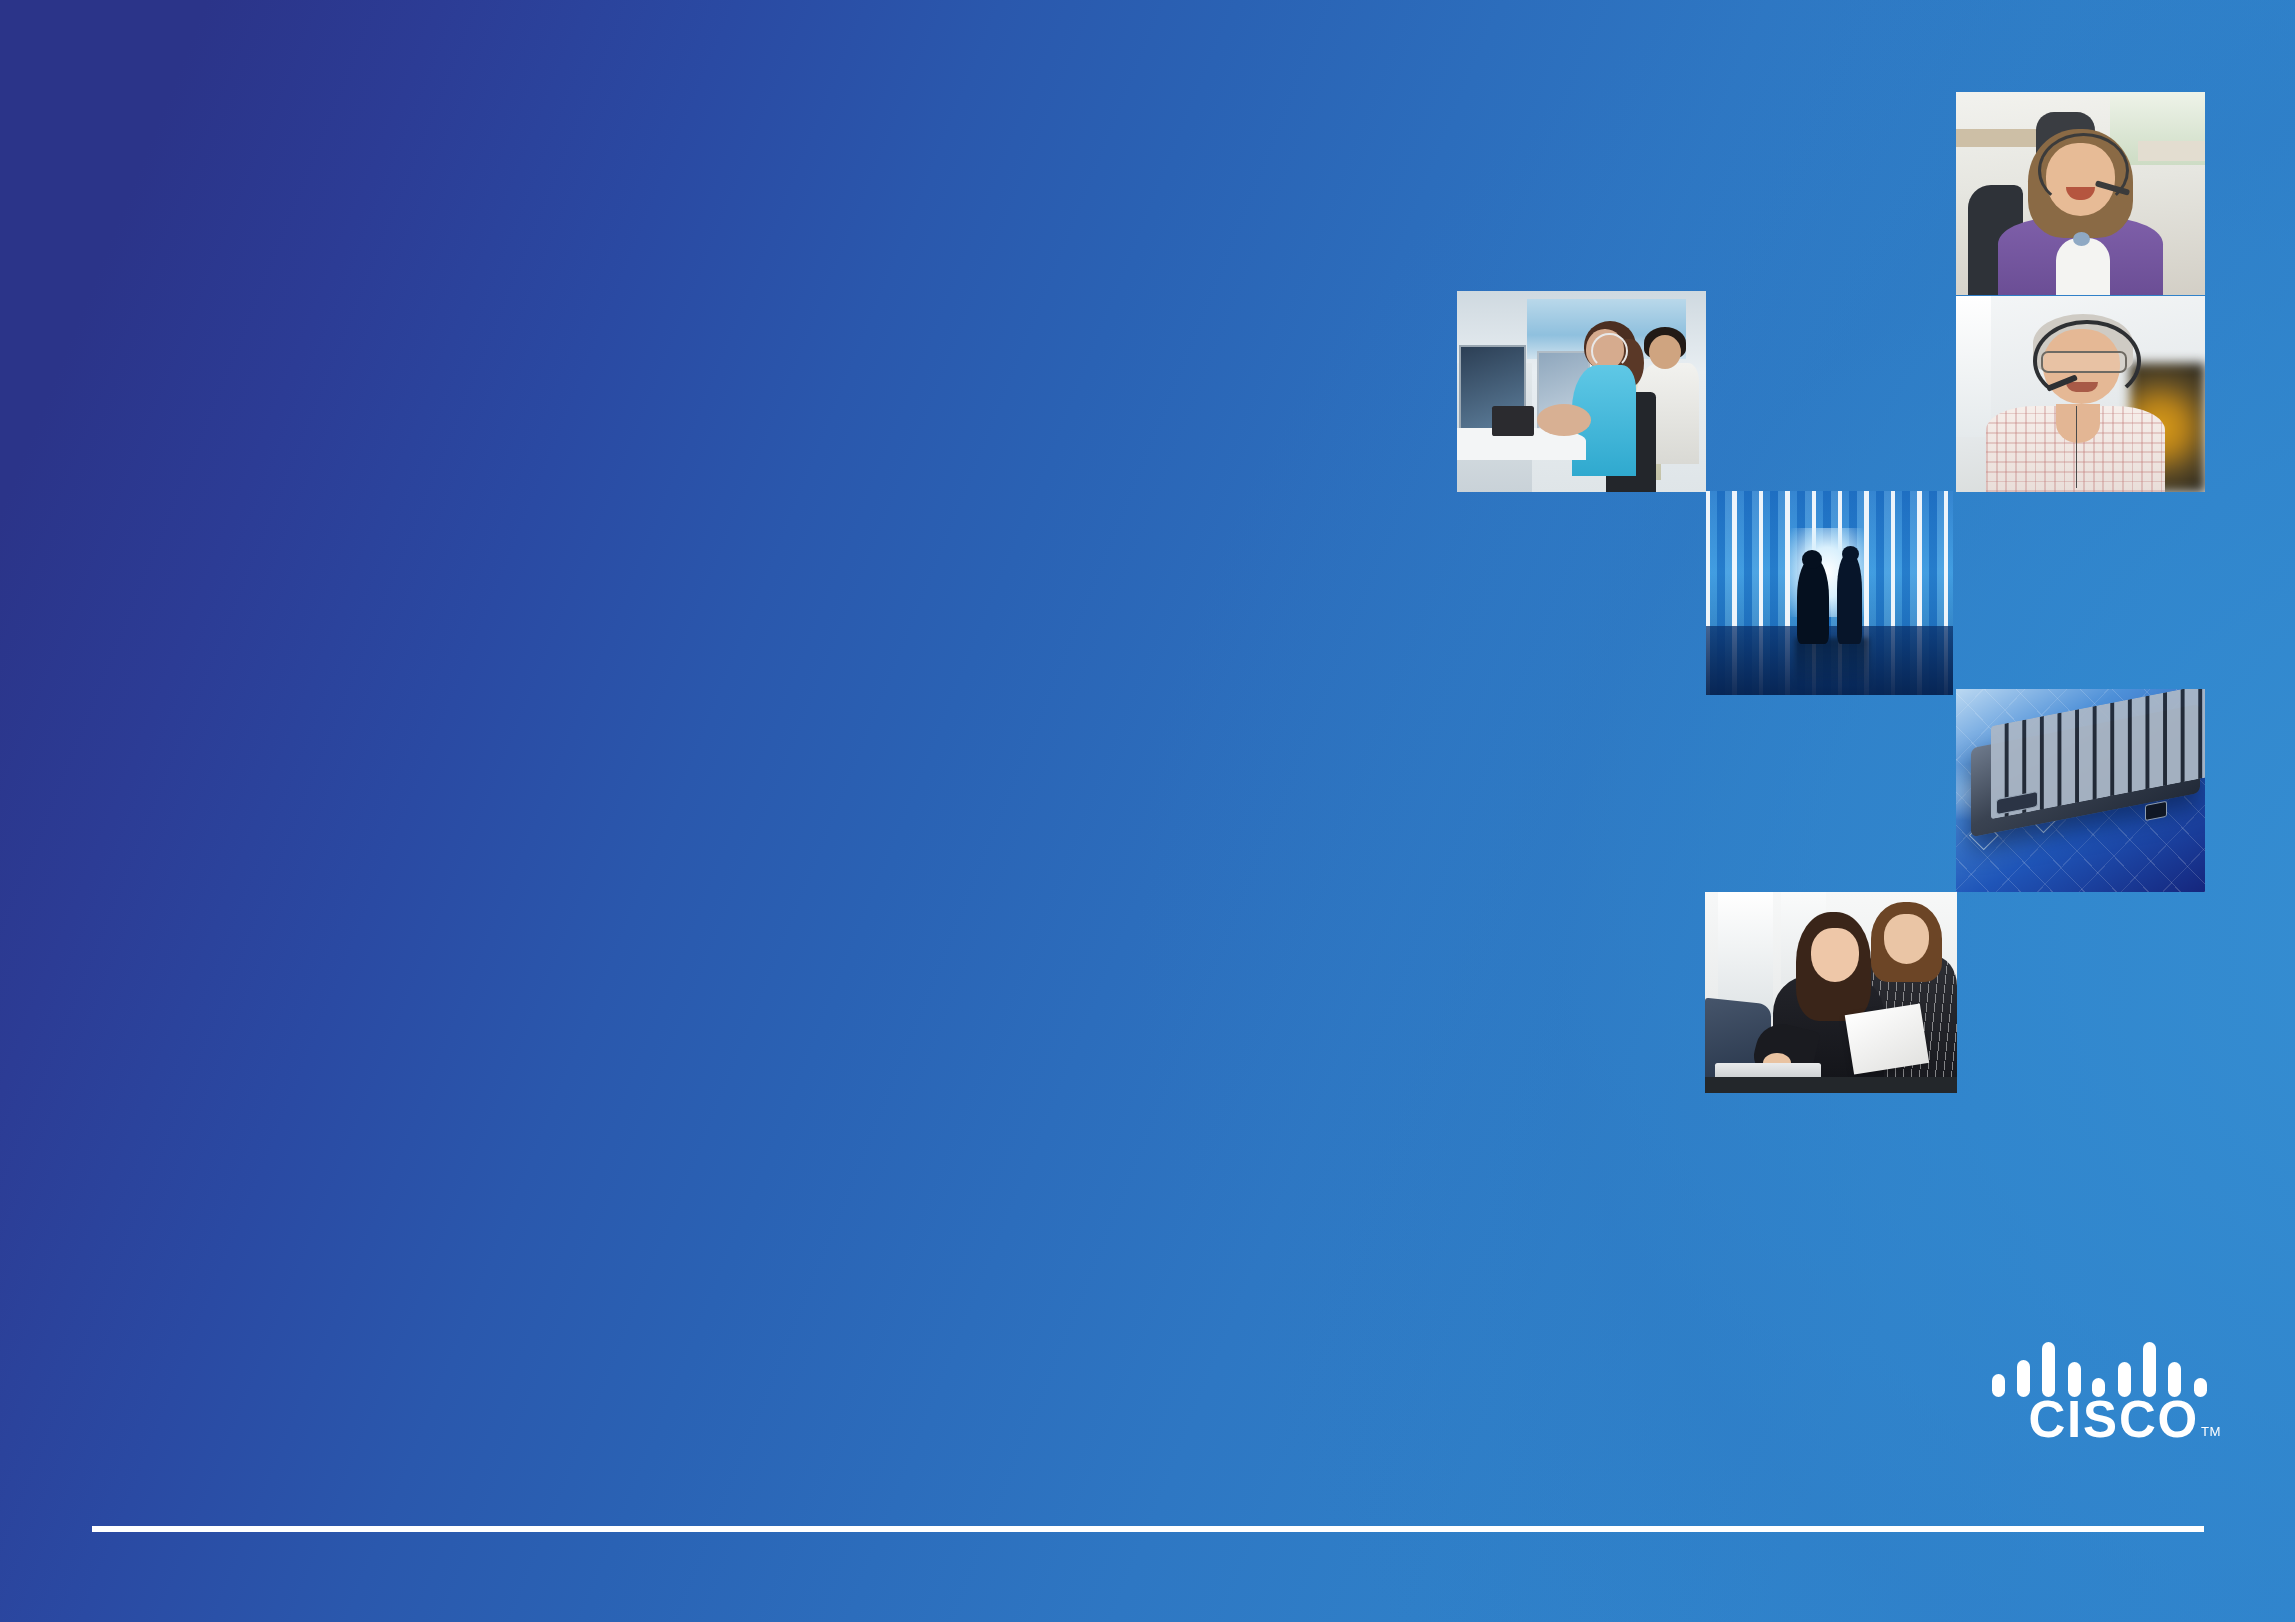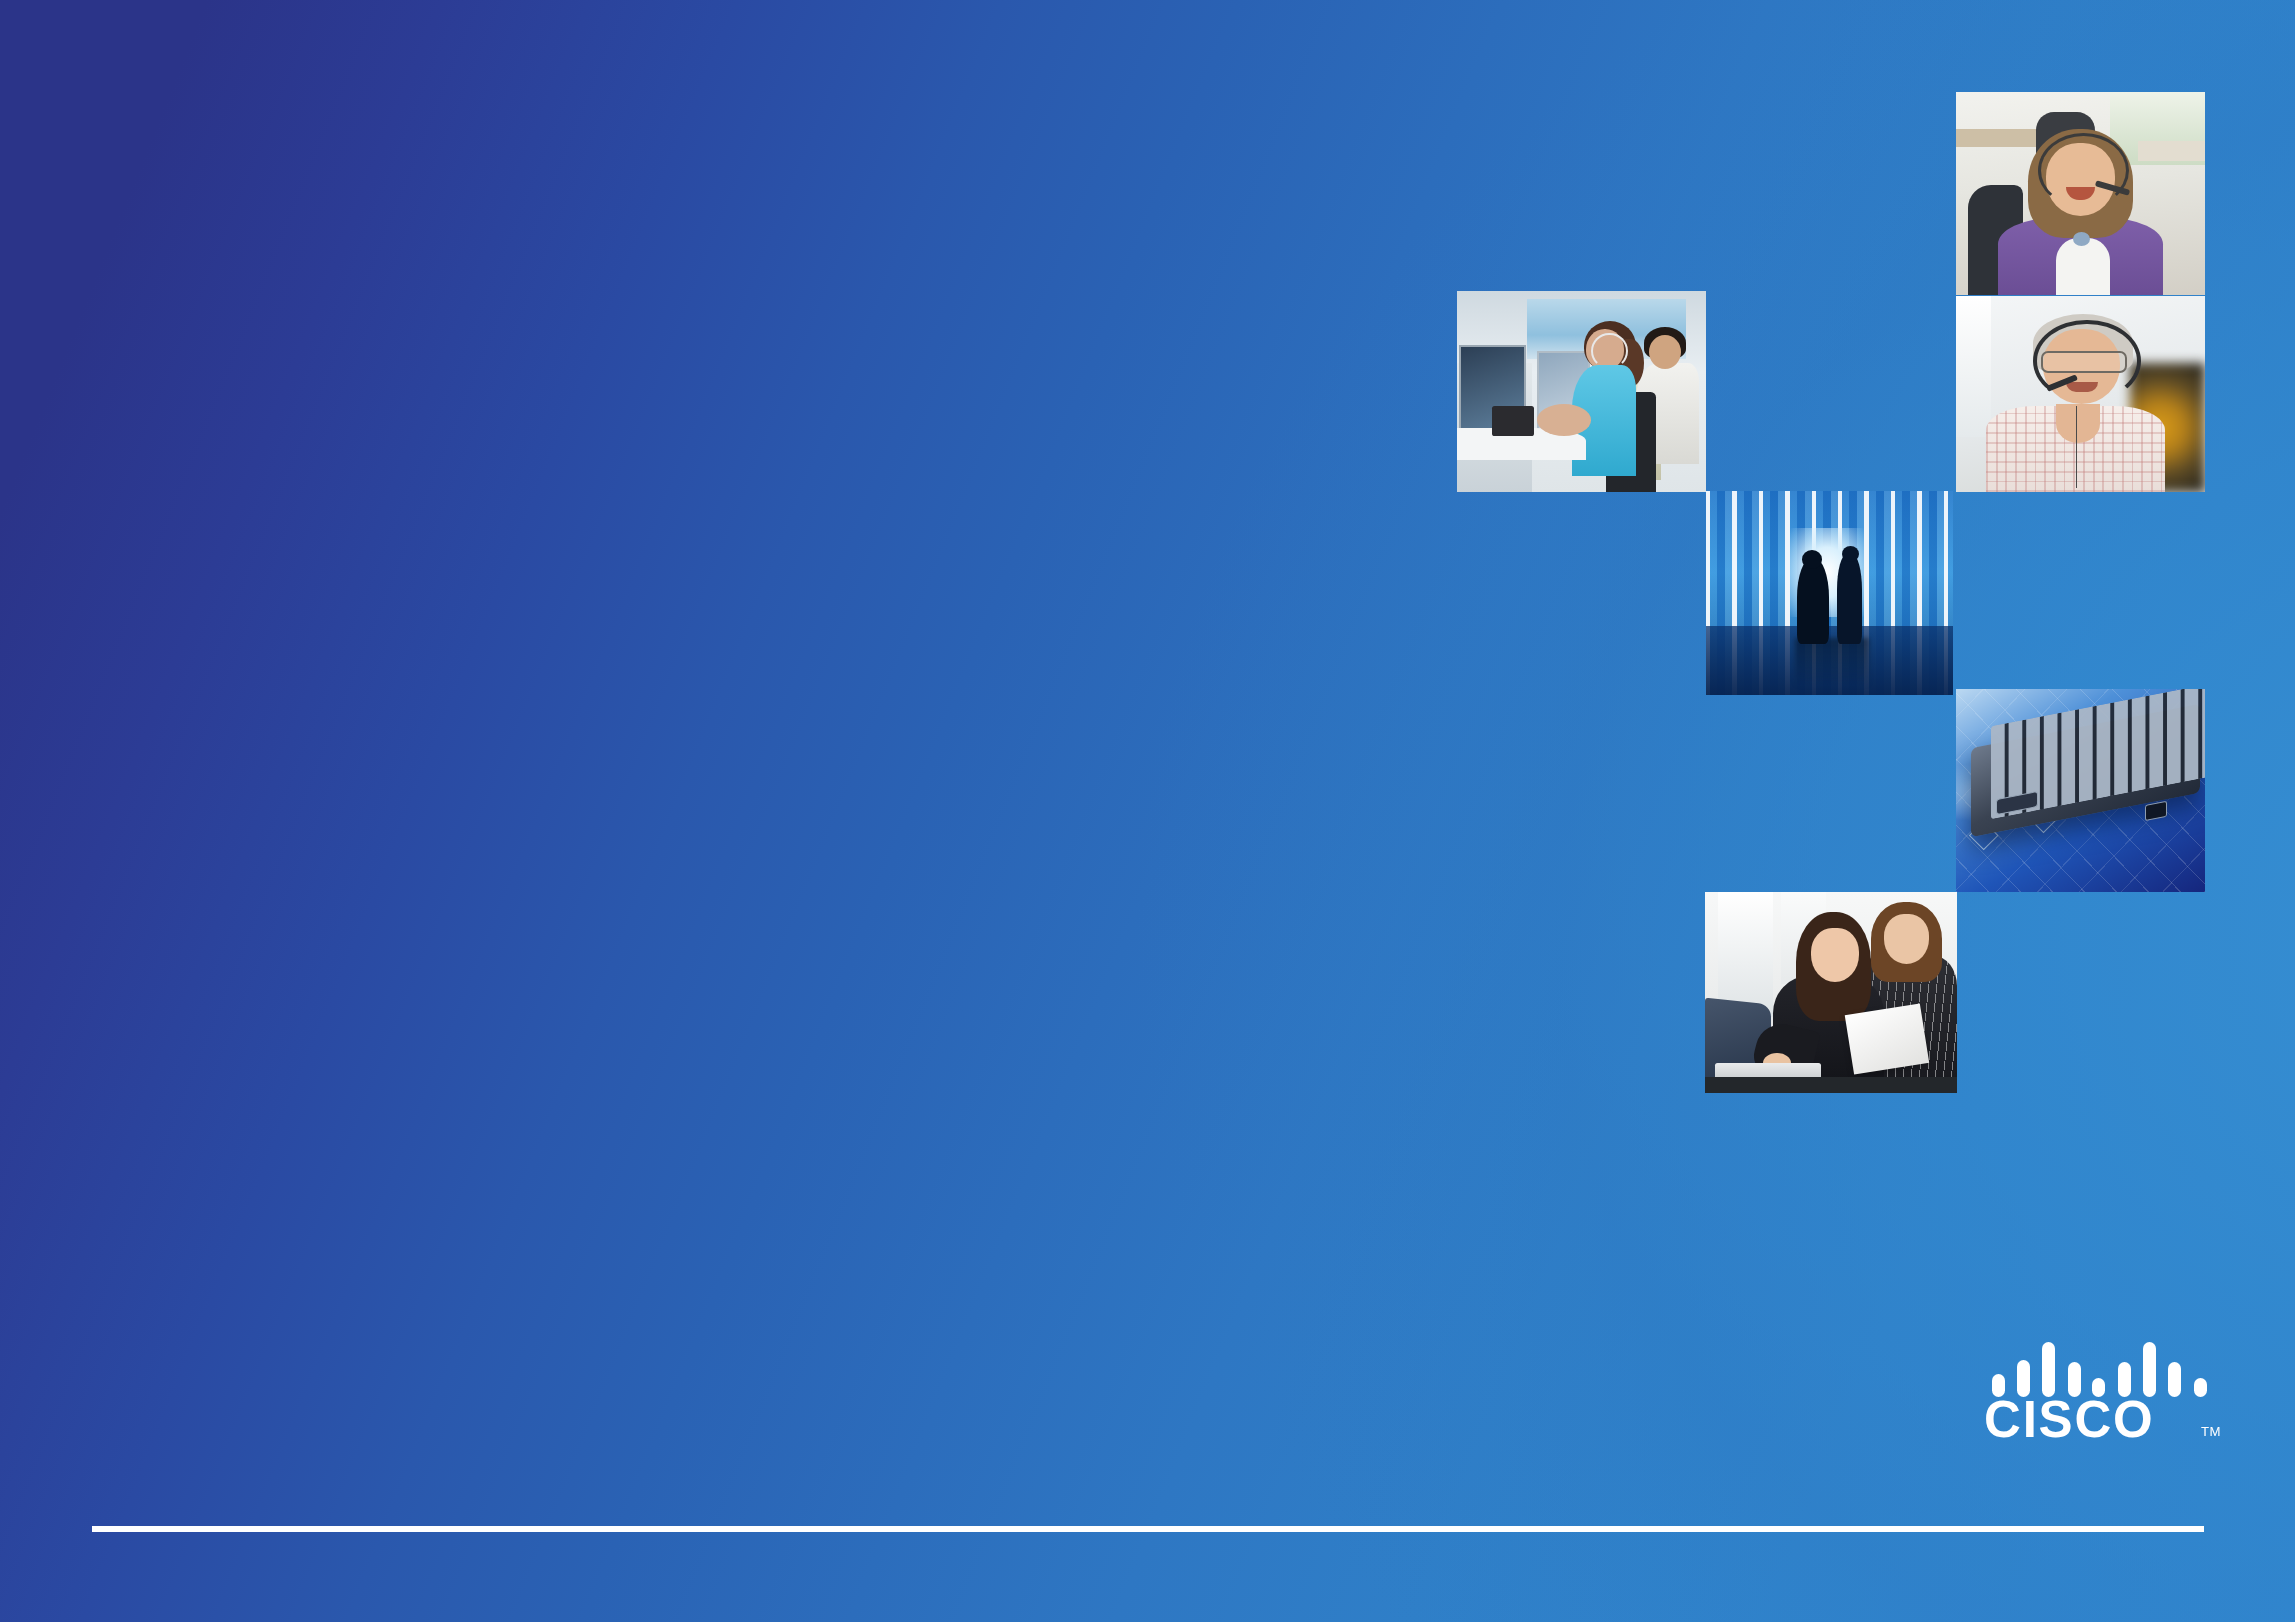--- a/index.html
+++ b/index.html
@@ -96,21 +96,21 @@
     bottom: 0;
     width: 13.2px;
     border-radius: 7px;
     background: #ffffff;
   }
   .cisco-word {
     position: absolute;
     left: 0;
     top: 55px;
     width: 215px;
-    text-align: left;
+    text-align: right;
     color: #ffffff;
     font-size: 51px;
     font-weight: bold;
     letter-spacing: 1.8px;
     line-height: 1;
   }
   .tm-mark {
     position: absolute;
     left: 217px;
     top: 85px;

